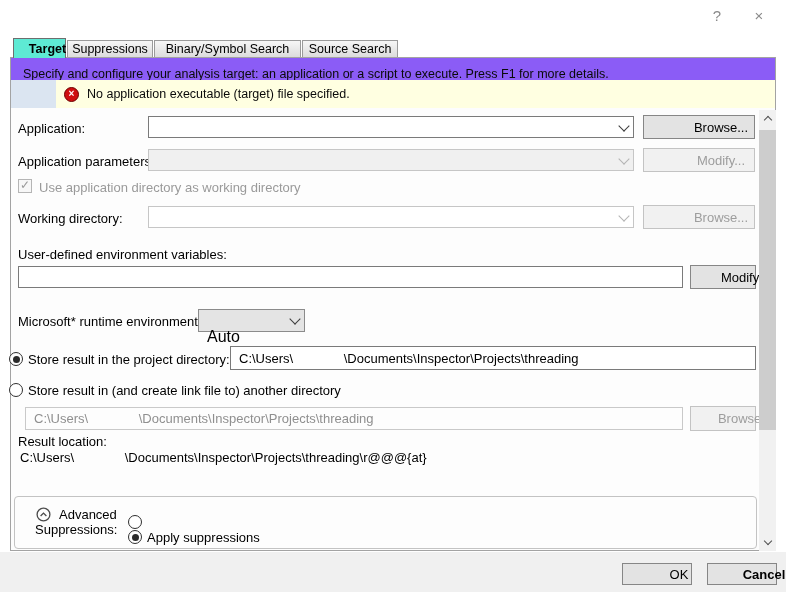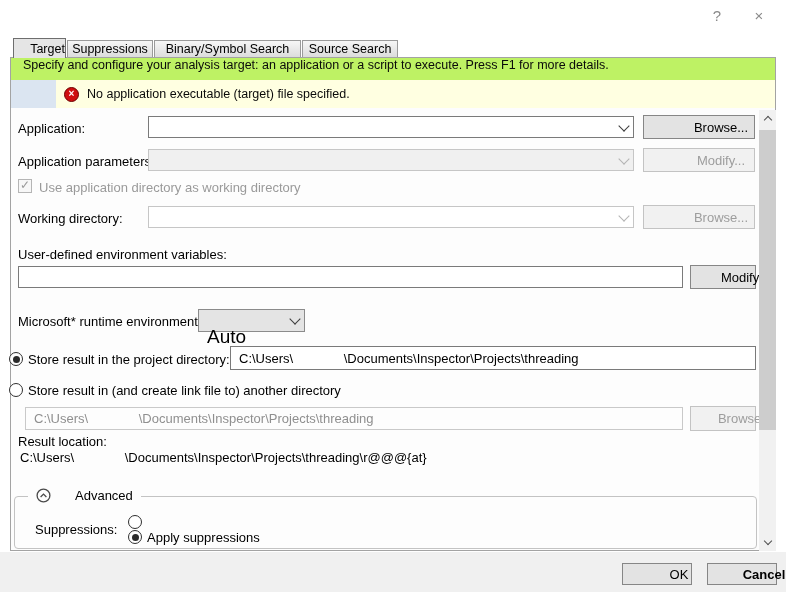--- a/index.html
+++ b/index.html
@@ -8,64 +8,64 @@
   
   .titlebar{position:absolute;left:0;top:0;width:786px;height:30px;background:#ffffff;}
   .title{position:absolute;left:18px;top:8px;font-size:13px;color:#a3a3a3;}
   .cap-btn{position:absolute;top:4px;width:30px;height:22px;display:flex;align-items:center;justify-content:center;
     font-size:15px;color:#8a8a8a;cursor:default;}
   .cap-help{left:702px;}
   .cap-close{left:744px;}
   
   .tab{position:absolute;font-size:12.5px;color:#000;display:flex;align-items:center;justify-content:center;
     border:1px solid #9a9a9a;border-bottom:none;background:linear-gradient(#f6f6f6,#dcdcdc);box-sizing:border-box;z-index:2;}
-  .tab.active{background:#e5e5e5;border-color:#6e6e6e;font-weight:normal;z-index:4;padding-left:16px;}
+  .tab.active{background:#5eead4;border-color:#6e6e6e;font-weight:bold;z-index:4;padding-left:16px;}
   
   .pane{position:absolute;left:10px;top:57px;width:766px;height:494px;border:1px solid #a3a3a3;
     background:#fdfdfd;box-sizing:border-box;z-index:1;}
-  .infobar{position:absolute;left:11px;top:58px;width:764px;height:32px;background:#bef264;z-index:2;
-    display:flex;align-items:flex-start;}
+  .infobar{position:absolute;left:11px;top:58px;width:764px;height:32px;background:#8b5cf6;z-index:2;
+    display:flex;align-items:center;}
   .infobar span{margin-left:12px;font-size:12.5px;color:#0a0a0a;}
   .warnleft{position:absolute;left:11px;top:80px;width:45px;height:28px;background:#dbe5f1;z-index:2;}
   .warnbar{position:absolute;left:56px;top:80px;width:719px;height:28px;background:#ffffe1;z-index:2;
     display:flex;align-items:center;}
   .erricon{width:13px;height:13px;margin-left:8px;border-radius:50%;background:#cf0f0f;border:1px solid #6d0000;
     display:flex;align-items:center;justify-content:center;color:#fff;font-size:10px;font-weight:bold;line-height:1;box-sizing:content-box;}
   .warntext{margin-left:8px;font-size:12.5px;color:#0a0a0a;}
   
   .flabel{position:absolute;font-size:13px;color:#000;z-index:2;white-space:nowrap;}
   .flabel.gray{color:#9a9a9a;}
   .combo{position:absolute;background:#fff;border:1px solid #7a7a7a;box-sizing:border-box;z-index:2;}
   .combo .chevwrap{position:absolute;right:0;top:0;bottom:0;width:19px;display:flex;align-items:center;justify-content:center;}
   .chev{width:7px;height:7px;border-right:1.5px solid #3c3c3c;border-bottom:1.5px solid #3c3c3c;
     transform:rotate(45deg);margin-top:-3px;}
   .chev.up{transform:rotate(-135deg);margin-top:3px;}
   .combo.dis{background:#f0f0f0;border-color:#c6c6c6;}
   .combo.dis .chev{border-color:#b4b4b4;}
   .combo.dis2{background:#fff;border-color:#c6c6c6;}
   .combo.dis2 .chev{border-color:#b4b4b4;}
   .combo.gray{background:#e4e4e4;border-color:#8b8b8b;}
-  .combo .cval{position:absolute;left:8px;top:0;bottom:0;display:flex;align-items:center;font-size:19px;color:#000;margin-top:27px;}
+  .combo .cval{position:absolute;left:8px;top:0;bottom:0;display:flex;align-items:center;font-size:16px;color:#000;margin-top:27px;}
   .btn{position:absolute;background:#e3e3e3;border:1px solid #868686;box-sizing:border-box;z-index:2;
     display:flex;align-items:center;justify-content:center;font-size:13px;color:#000;cursor:default;padding-left:44px;}
   .btn.dis{background:#f1f1f1;border-color:#c3c3c3;color:#9d9d9d;}
   .field{position:absolute;background:#fff;border:1px solid #7a7a7a;box-sizing:border-box;z-index:2;
     display:flex;align-items:center;font-size:13px;color:#000;padding:0 8px;white-space:pre;overflow:hidden;}
   .field.dis{border-color:#c9c9c9;color:#8f8f8f;background:#fdfdfd;}
   .cbox{position:absolute;width:14px;height:14px;border:1px solid #b5b5b5;background:#f7f7f7;box-sizing:border-box;z-index:2;
     display:flex;align-items:center;justify-content:center;}
   .cbox span{color:#9a9a9a;font-size:12px;line-height:1;margin-top:-2px;}
   .radio{position:absolute;width:14px;height:14px;border:1px solid #2f2f2f;border-radius:50%;background:#fff;box-sizing:border-box;z-index:2;}
   .radio.on::after{content:"";position:absolute;left:2.5px;top:2.5px;width:7px;height:7px;border-radius:50%;background:#2b2b2b;}
   .pre{white-space:pre;}
   
   .advbox{position:absolute;left:14px;top:496px;width:743px;height:53px;border:1px solid #c3c3c3;
     border-radius:4px;box-sizing:border-box;z-index:2;}
-  .advlegend{position:absolute;left:28px;top:488px;background:#fdfdfd;padding:0 8px;z-index:3;
-    display:flex;gap:24px;font-size:13px;color:#000;cursor:default;}
+  .advlegend{position:absolute;left:28px;top:507px;background:#fdfdfd;padding:0 8px;z-index:3;
+    display:flex;gap:8px;font-size:13px;color:#000;cursor:default;}
   
   .sb{position:absolute;left:759px;top:110px;width:17px;height:441px;background:#f1f1f1;z-index:3;}
   .sb-btn{position:absolute;left:0;width:17px;height:17px;display:flex;align-items:center;justify-content:center;}
   .sb-btn .chev{width:5px;height:5px;border-width:1.4px;border-color:#4f4f4f;}
   .sb-up{top:0;}
   .sb-down{bottom:0;}
   .sb-thumb{position:absolute;left:0;top:20px;width:17px;height:300px;background:#cdcdcd;}
   
   .footer{position:absolute;left:0;top:552px;width:786px;height:40px;background:#f0f0f0;z-index:2;}
   .footer .btn{top:11px;width:70px;height:22px;}

